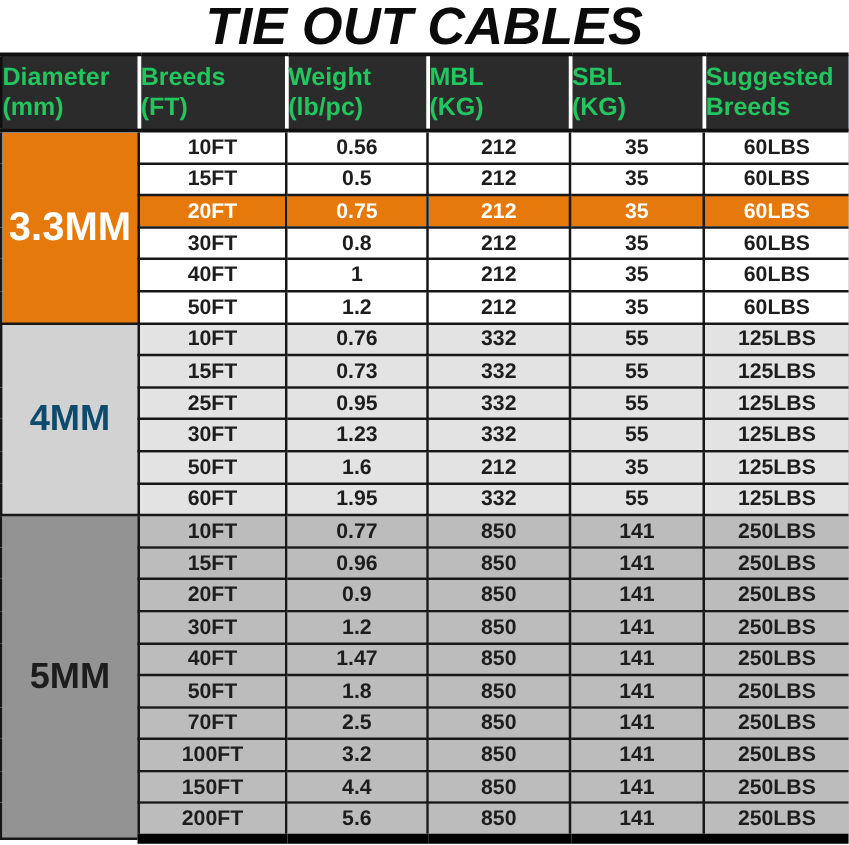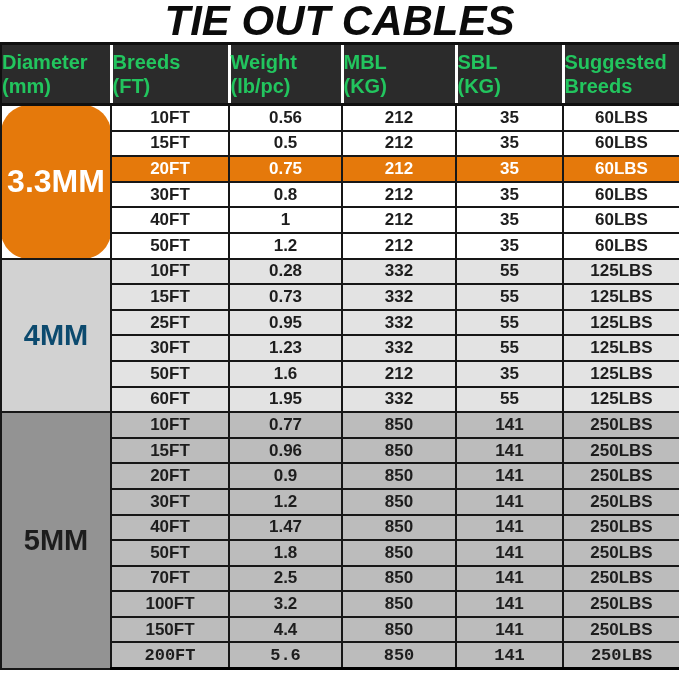--- a/index.html
+++ b/index.html
@@ -21,23 +21,23 @@
     padding:0; border-top:3px solid #101010; border-bottom:3px solid #101010;
     border-left:3px solid #ffffff;
   }
   th:first-child { border-left:2px solid #101010; }
   th:last-child  { border-right:2px solid #3b82f6; }
   td {
     border:2px solid #171717; text-align:center; vertical-align:middle;
     font-size:17px; font-weight:bold; color:#1d1d1d; height:23.6px;
     padding:0; overflow:hidden; white-space:nowrap;
   }
-  tr:last-child td { border-bottom:3px solid #000000;font-family:Liberation Mono, monospace; }
+  tr:last-child td { border-bottom:8px solid #000000; }
   td.diam { font-weight:bold; }
-  td.diam-orange     { background:#E5790B; color:#ffffff; font-size:32px;border-radius:28px; }
+  td.diam-orange     { background:#E5790B; color:#ffffff; font-size:32px; }
   td.diam-gray-light { background:#D2D2D2; color:#0c4a6e; font-size:29px; }
   td.diam-gray-dark  { background:#939393; color:#1d1d1d; font-size:29px; }
   tr.sec-orange     td.data { background:#ffffff; }
   tr.sec-gray-light td.data { background:#E3E3E3; }
   tr.sec-gray-dark  td.data { background:#BCBCBC; }
   tr.highlight td.data { background:#E5790B; color:#ffffff; }
 </style>
 </head>
 <body>
 
@@ -121,21 +121,21 @@
         <tr class="sec-orange">
           <td class="data">50FT</td>
           <td class="data">1.2</td>
           <td class="data">212</td>
           <td class="data">35</td>
           <td class="data">60LBS</td>
         </tr>
         <tr class="sec-gray-light">
           <td rowspan="6" class="diam diam-gray-light">4MM</td>
           <td class="data">10FT</td>
-          <td class="data">0.28</td>
+          <td class="data">0.76</td>
           <td class="data">332</td>
           <td class="data">55</td>
           <td class="data">125LBS</td>
         </tr>
         <tr class="sec-gray-light">
           <td class="data">15FT</td>
           <td class="data">0.73</td>
           <td class="data">332</td>
           <td class="data">55</td>
           <td class="data">125LBS</td>

